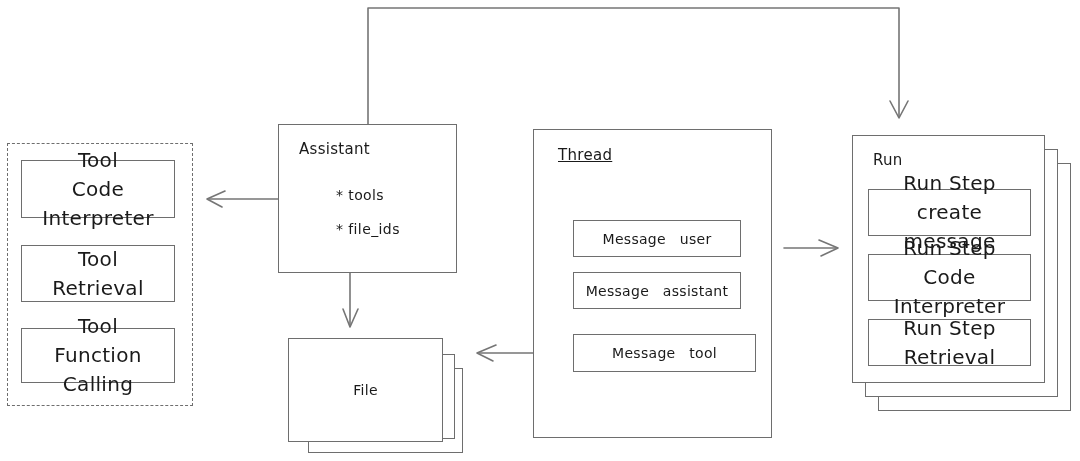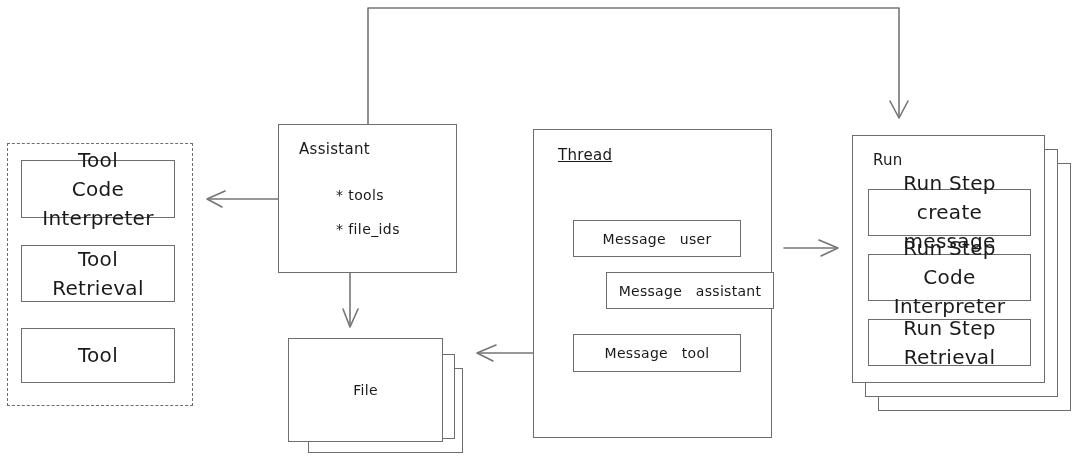--- a/index.html
+++ b/index.html
@@ -111,20 +111,21 @@
     <span>Code Interpreter</span>
   </div>
 
   <div class="box two-line" style="left:21px; top:245px; width:154px; height:57px;">
     <span>Tool</span>
     <span>Retrieval</span>
   </div>
 
   <div class="box two-line" style="left:21px; top:328px; width:154px; height:55px;">
     <span>Tool</span>
+    <span>Function Calling</span>
   </div>
 
   <div class="box" style="left:278px; top:124px; width:179px; height:149px;">
     <span class="box-title" style="left:20px; top:15px;">Assistant</span>
     <span class="field" style="left:57px; top:62px;">* tools</span>
     <span class="field" style="left:57px; top:96px;">* file_ids</span>
   </div>
 
   <div class="stack-layer" style="left:308px; top:368px; width:155px; height:85px;"></div>
   <div class="stack-layer" style="left:300px; top:354px; width:155px; height:85px;"></div>
@@ -132,25 +133,25 @@
     <span>File</span>
   </div>
 
   <div class="box" style="left:533px; top:129px; width:239px; height:309px;">
     <span class="box-title" style="left:24px; top:16px;text-decoration:underline;">Thread</span>
 
     <div class="box one-line" style="left:39px; top:82px; width:168px; height:37px;margin-top:8px;">
       <span class="msg-label">Message user</span>
     </div>
 
-    <div class="box one-line" style="left:39px; top:142px; width:168px; height:37px;margin-left:33px;">
+    <div class="box one-line" style="left:39px; top:142px; width:168px; height:37px;">
       <span class="msg-label">Message assistant</span>
     </div>
 
-    <div class="box one-line" style="left:39px; top:204px; width:168px; height:38px;">
+    <div class="box one-line" style="left:39px; top:204px; width:183px; height:38px;">
       <span class="msg-label">Message tool</span>
     </div>
   </div>
 
   <div class="stack-layer" style="left:878px; top:163px; width:193px; height:248px;"></div>
   <div class="stack-layer" style="left:865px; top:149px; width:193px; height:248px;"></div>
   <div class="box" style="left:852px; top:135px; width:193px; height:248px;">
     <span class="box-title" style="left:20px; top:15px;">Run</span>
 
     <div class="box two-line" style="left:15px; top:53px; width:163px; height:47px;">

